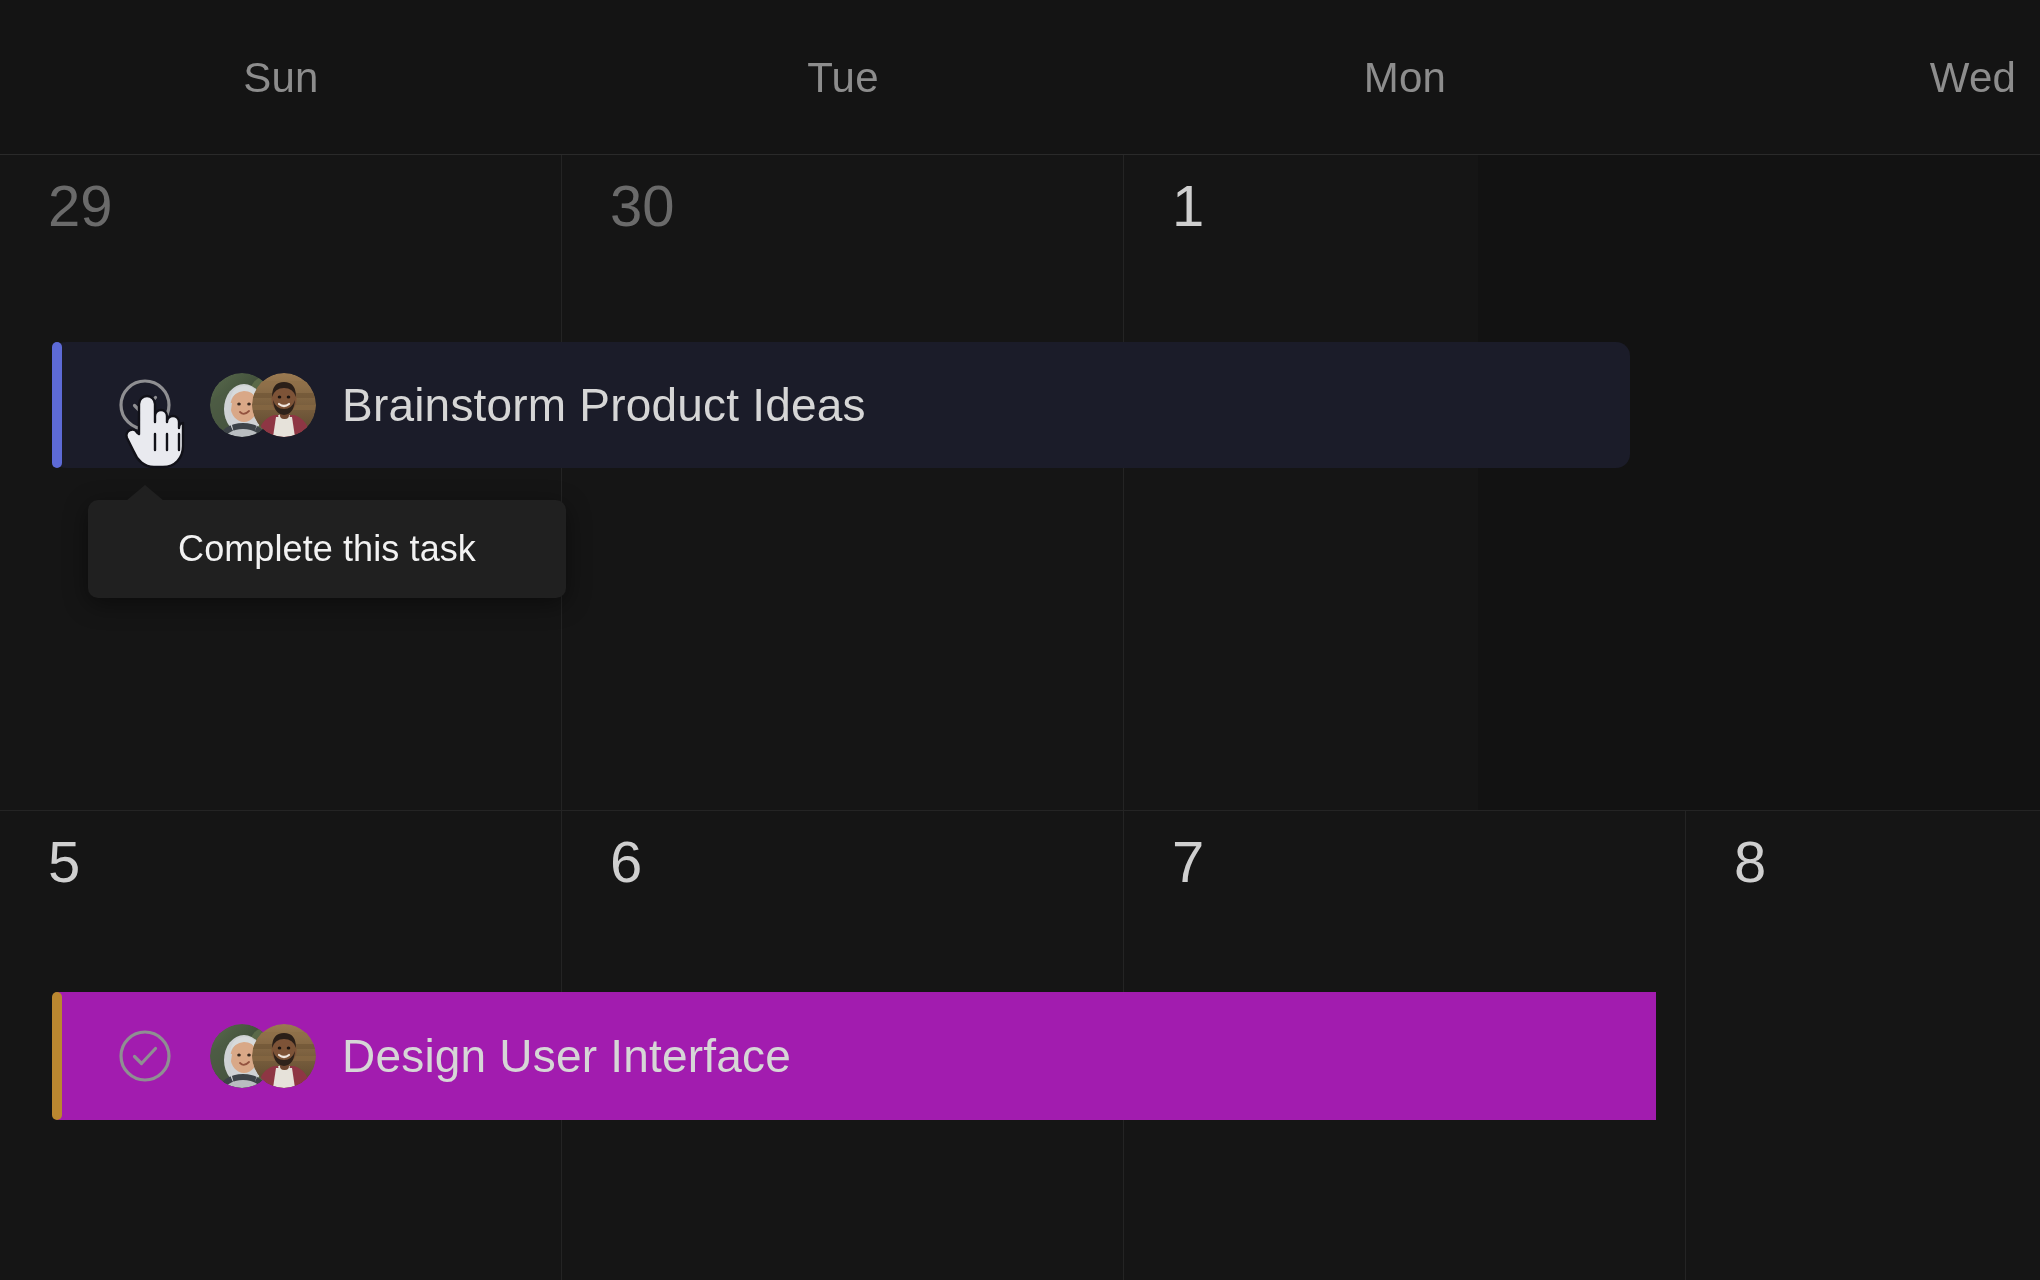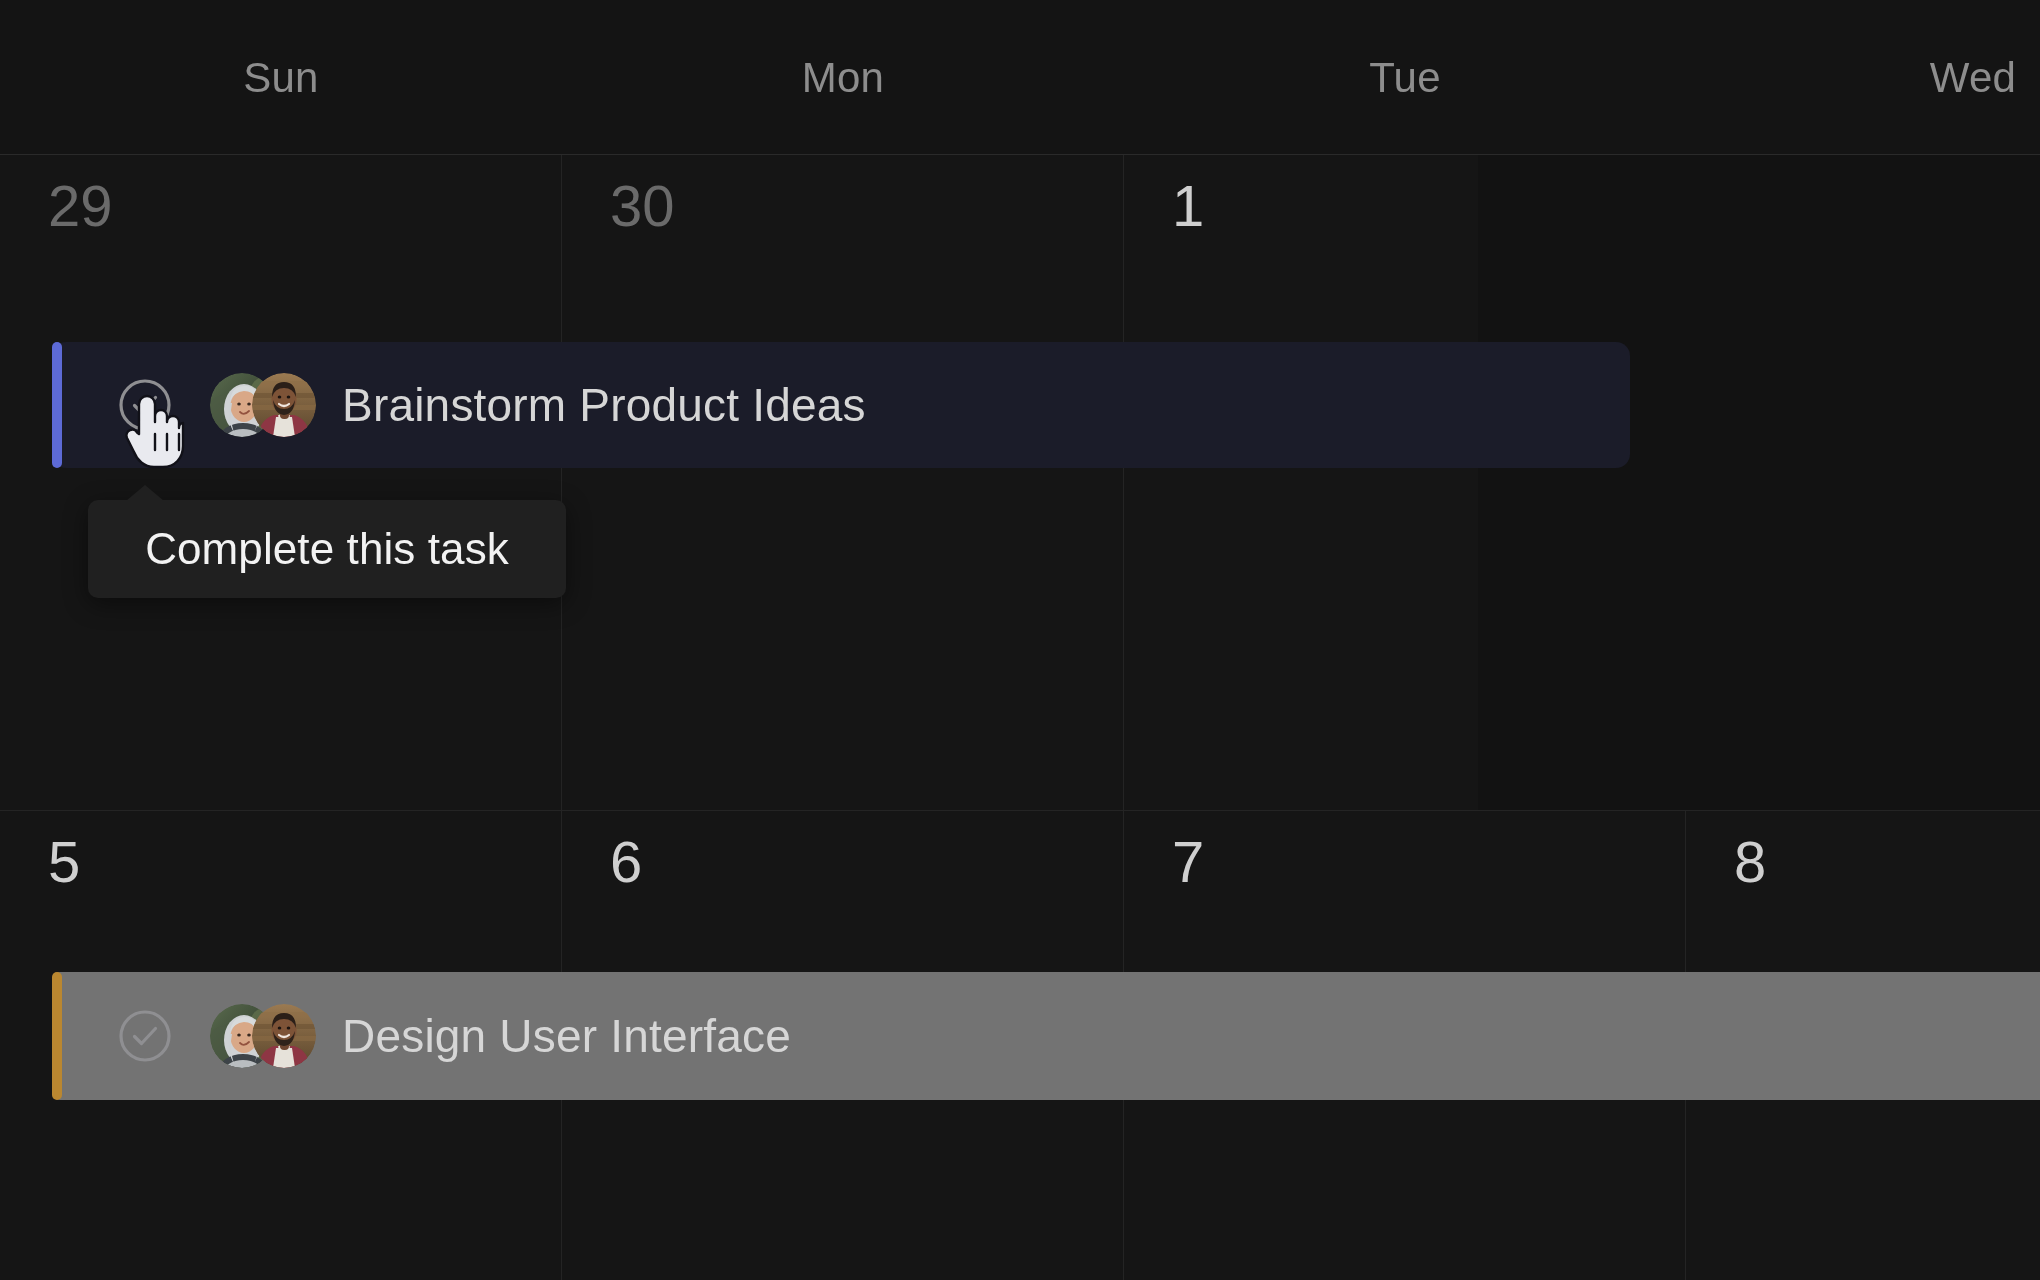--- a/index.html
+++ b/index.html
@@ -105,24 +105,24 @@
   .task-bar.task-brainstorm {
     left: 52px;
     top: 342px;
     width: 1578px;
     height: 126px;
     background: #1b1c29;
     border-radius: 14px;
   }
   .task-bar.task-design {
     left: 52px;
-    top: 972px;
-    width: 1988px;
+    top: 992px;
+    width: 1604px;
     height: 128px;
-    background: #737373;
+    background: #a21caf;
     border-radius: 8px 0 0 8px;
   }
 
   .accent-bar {
     position: absolute;
     left: 0;
     top: 0;
     width: 10px;
     height: 100%;
     border-radius: 6px;
@@ -180,21 +180,21 @@
     background: #202020;
     border-radius: 10px;
     display: flex;
     align-items: center;
     justify-content: center;
     box-shadow: 0 6px 24px rgba(0,0,0,0.45);
     z-index: 40;
   }
   .tooltip-label {
     color: #f2f2f2;
-    font-size: 44px;
+    font-size: 36px;
     font-weight: 400;
     white-space: nowrap;
     letter-spacing: 0.1px;
   }
   .tooltip-arrow {
     position: absolute;
     top: -15px;
     left: 38px;
     width: 0;
     height: 0;
@@ -218,24 +218,24 @@
 </head>
 <body>
 
 <div class="calendar">
 
   <div class="weekday-header">
     <div class="weekday-cell">
       <span>Sun</span>
     </div>
     <div class="weekday-cell">
+      <span>Tue</span>
+    </div>
+    <div class="weekday-cell">
       <span>Mon</span>
-    </div>
-    <div class="weekday-cell">
-      <span>Tue</span>
     </div>
     <div class="weekday-cell partial">
       <span>Wed</span>
     </div>
   </div>
 
   <div class="week-row week-1">
     <div class="day-cell">
       <span class="day-number dim">29</span>
     </div>

